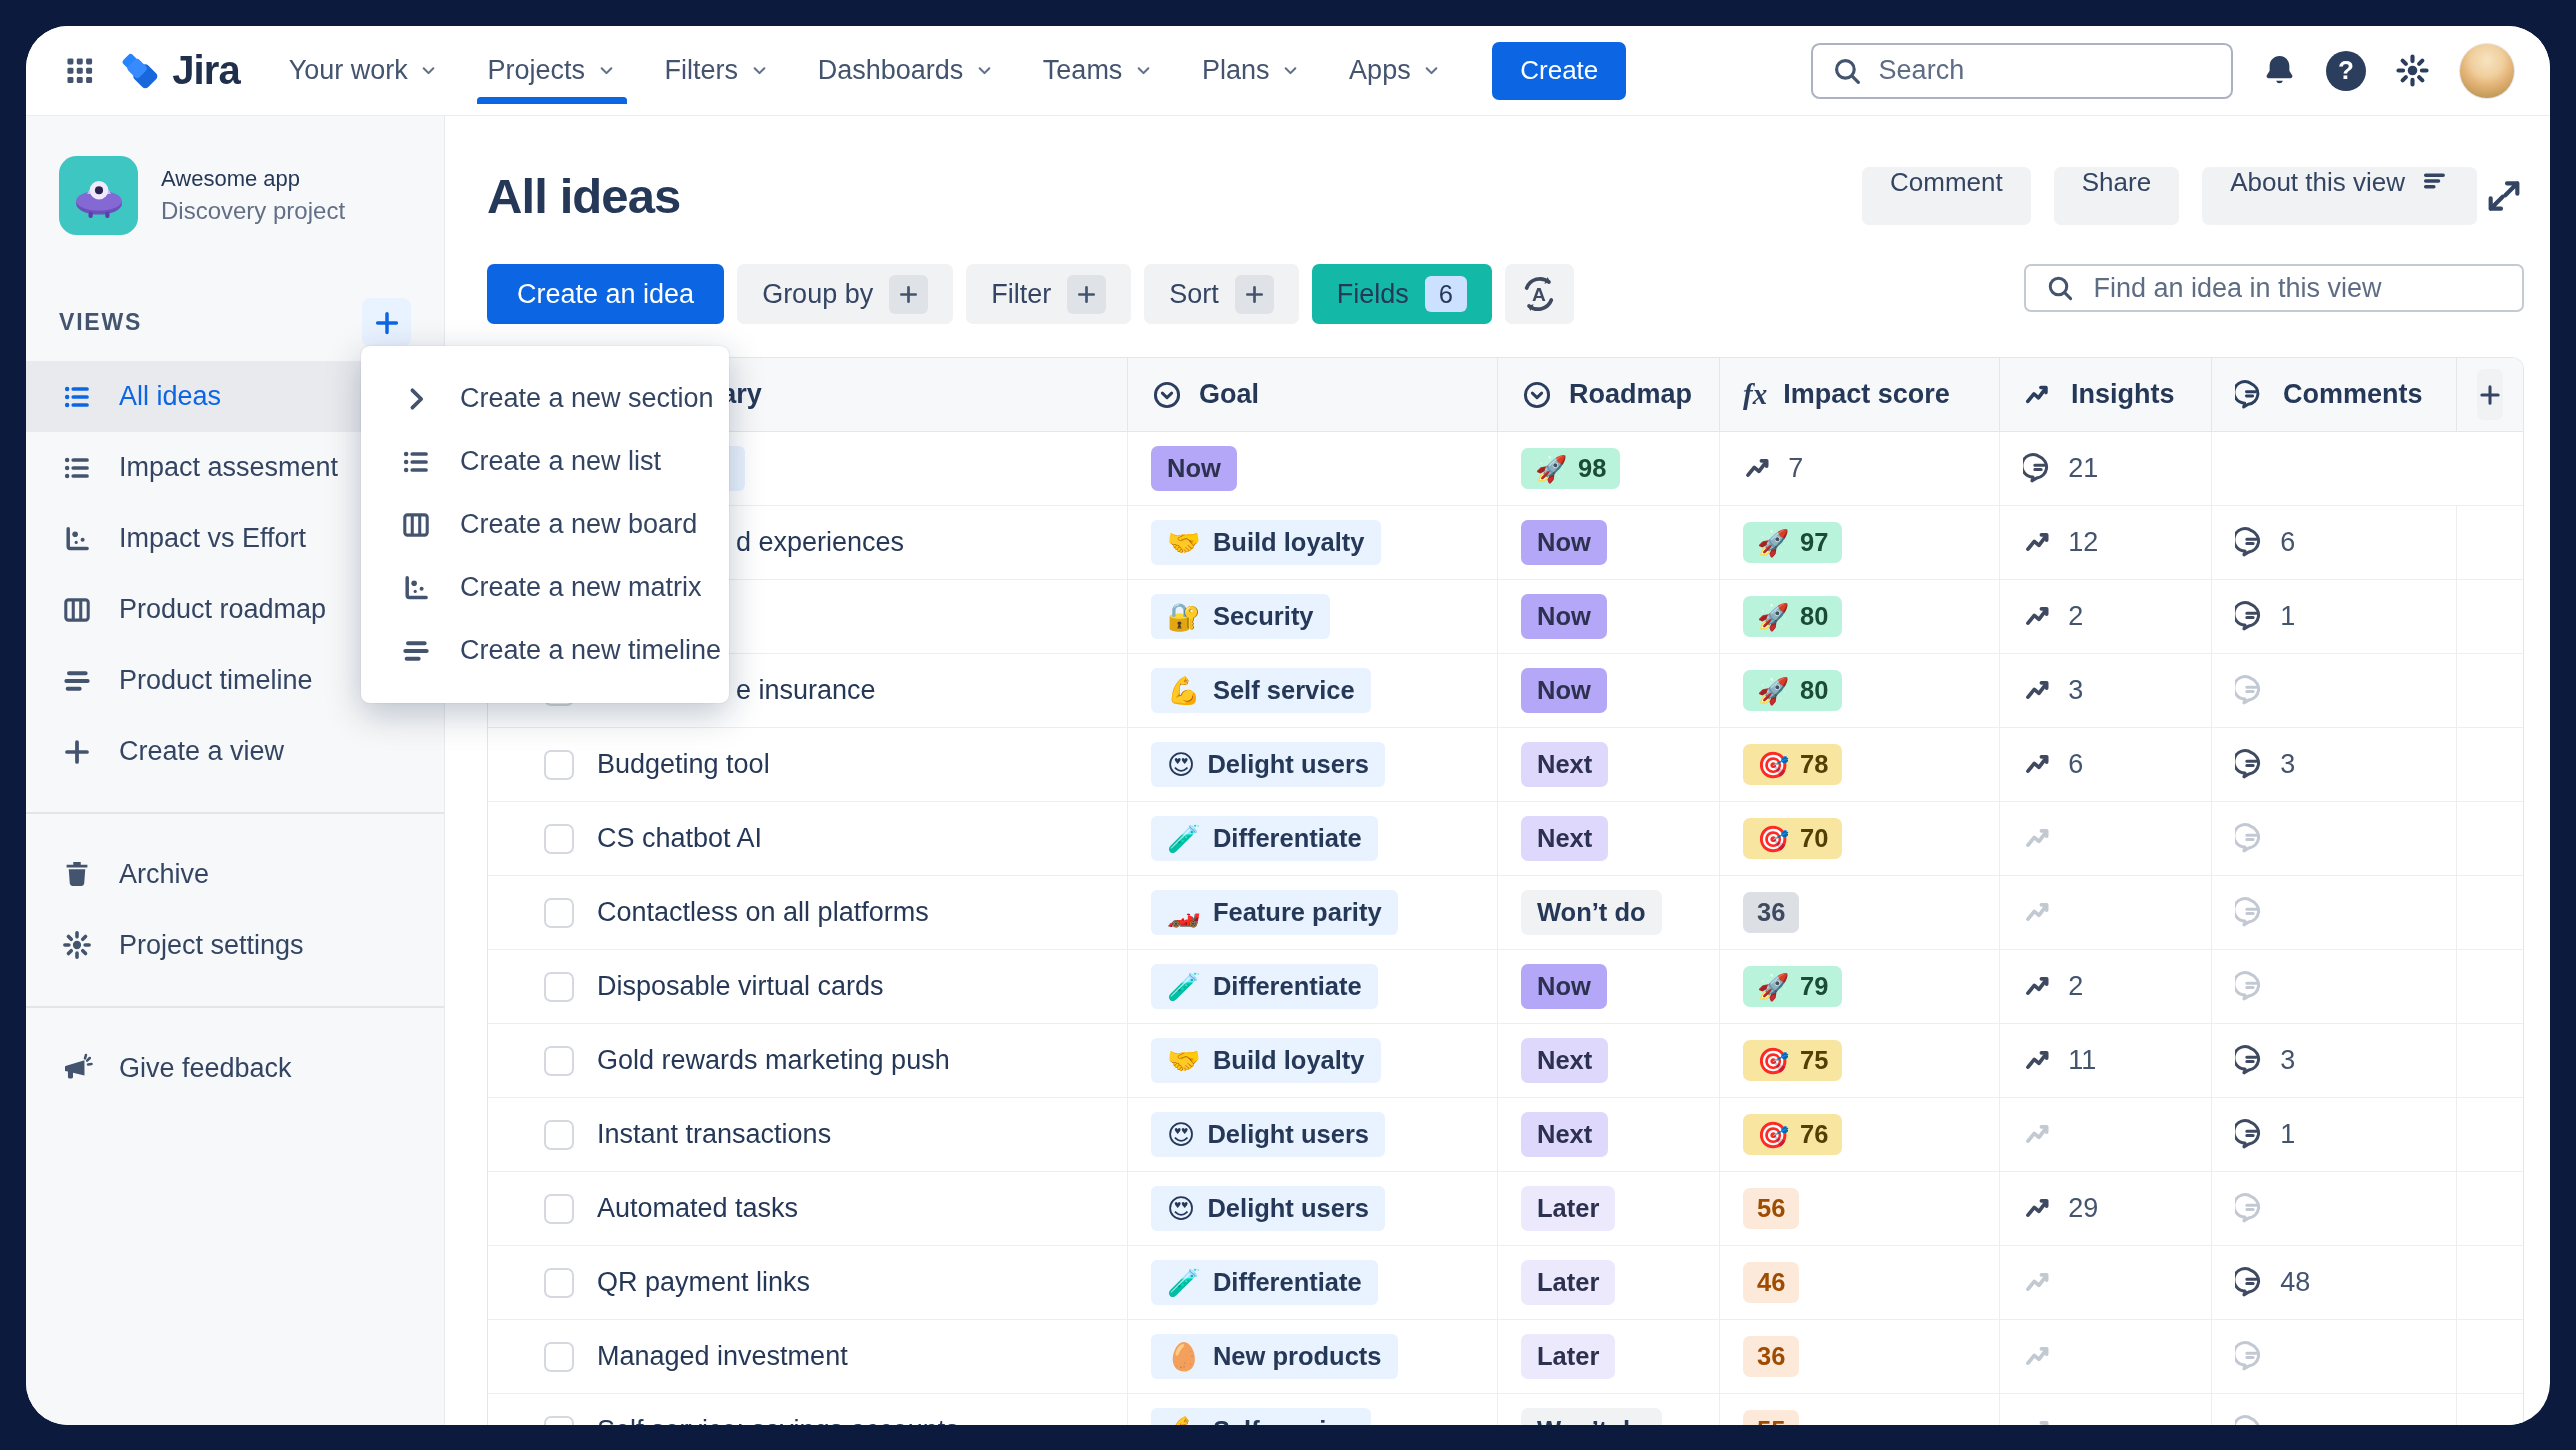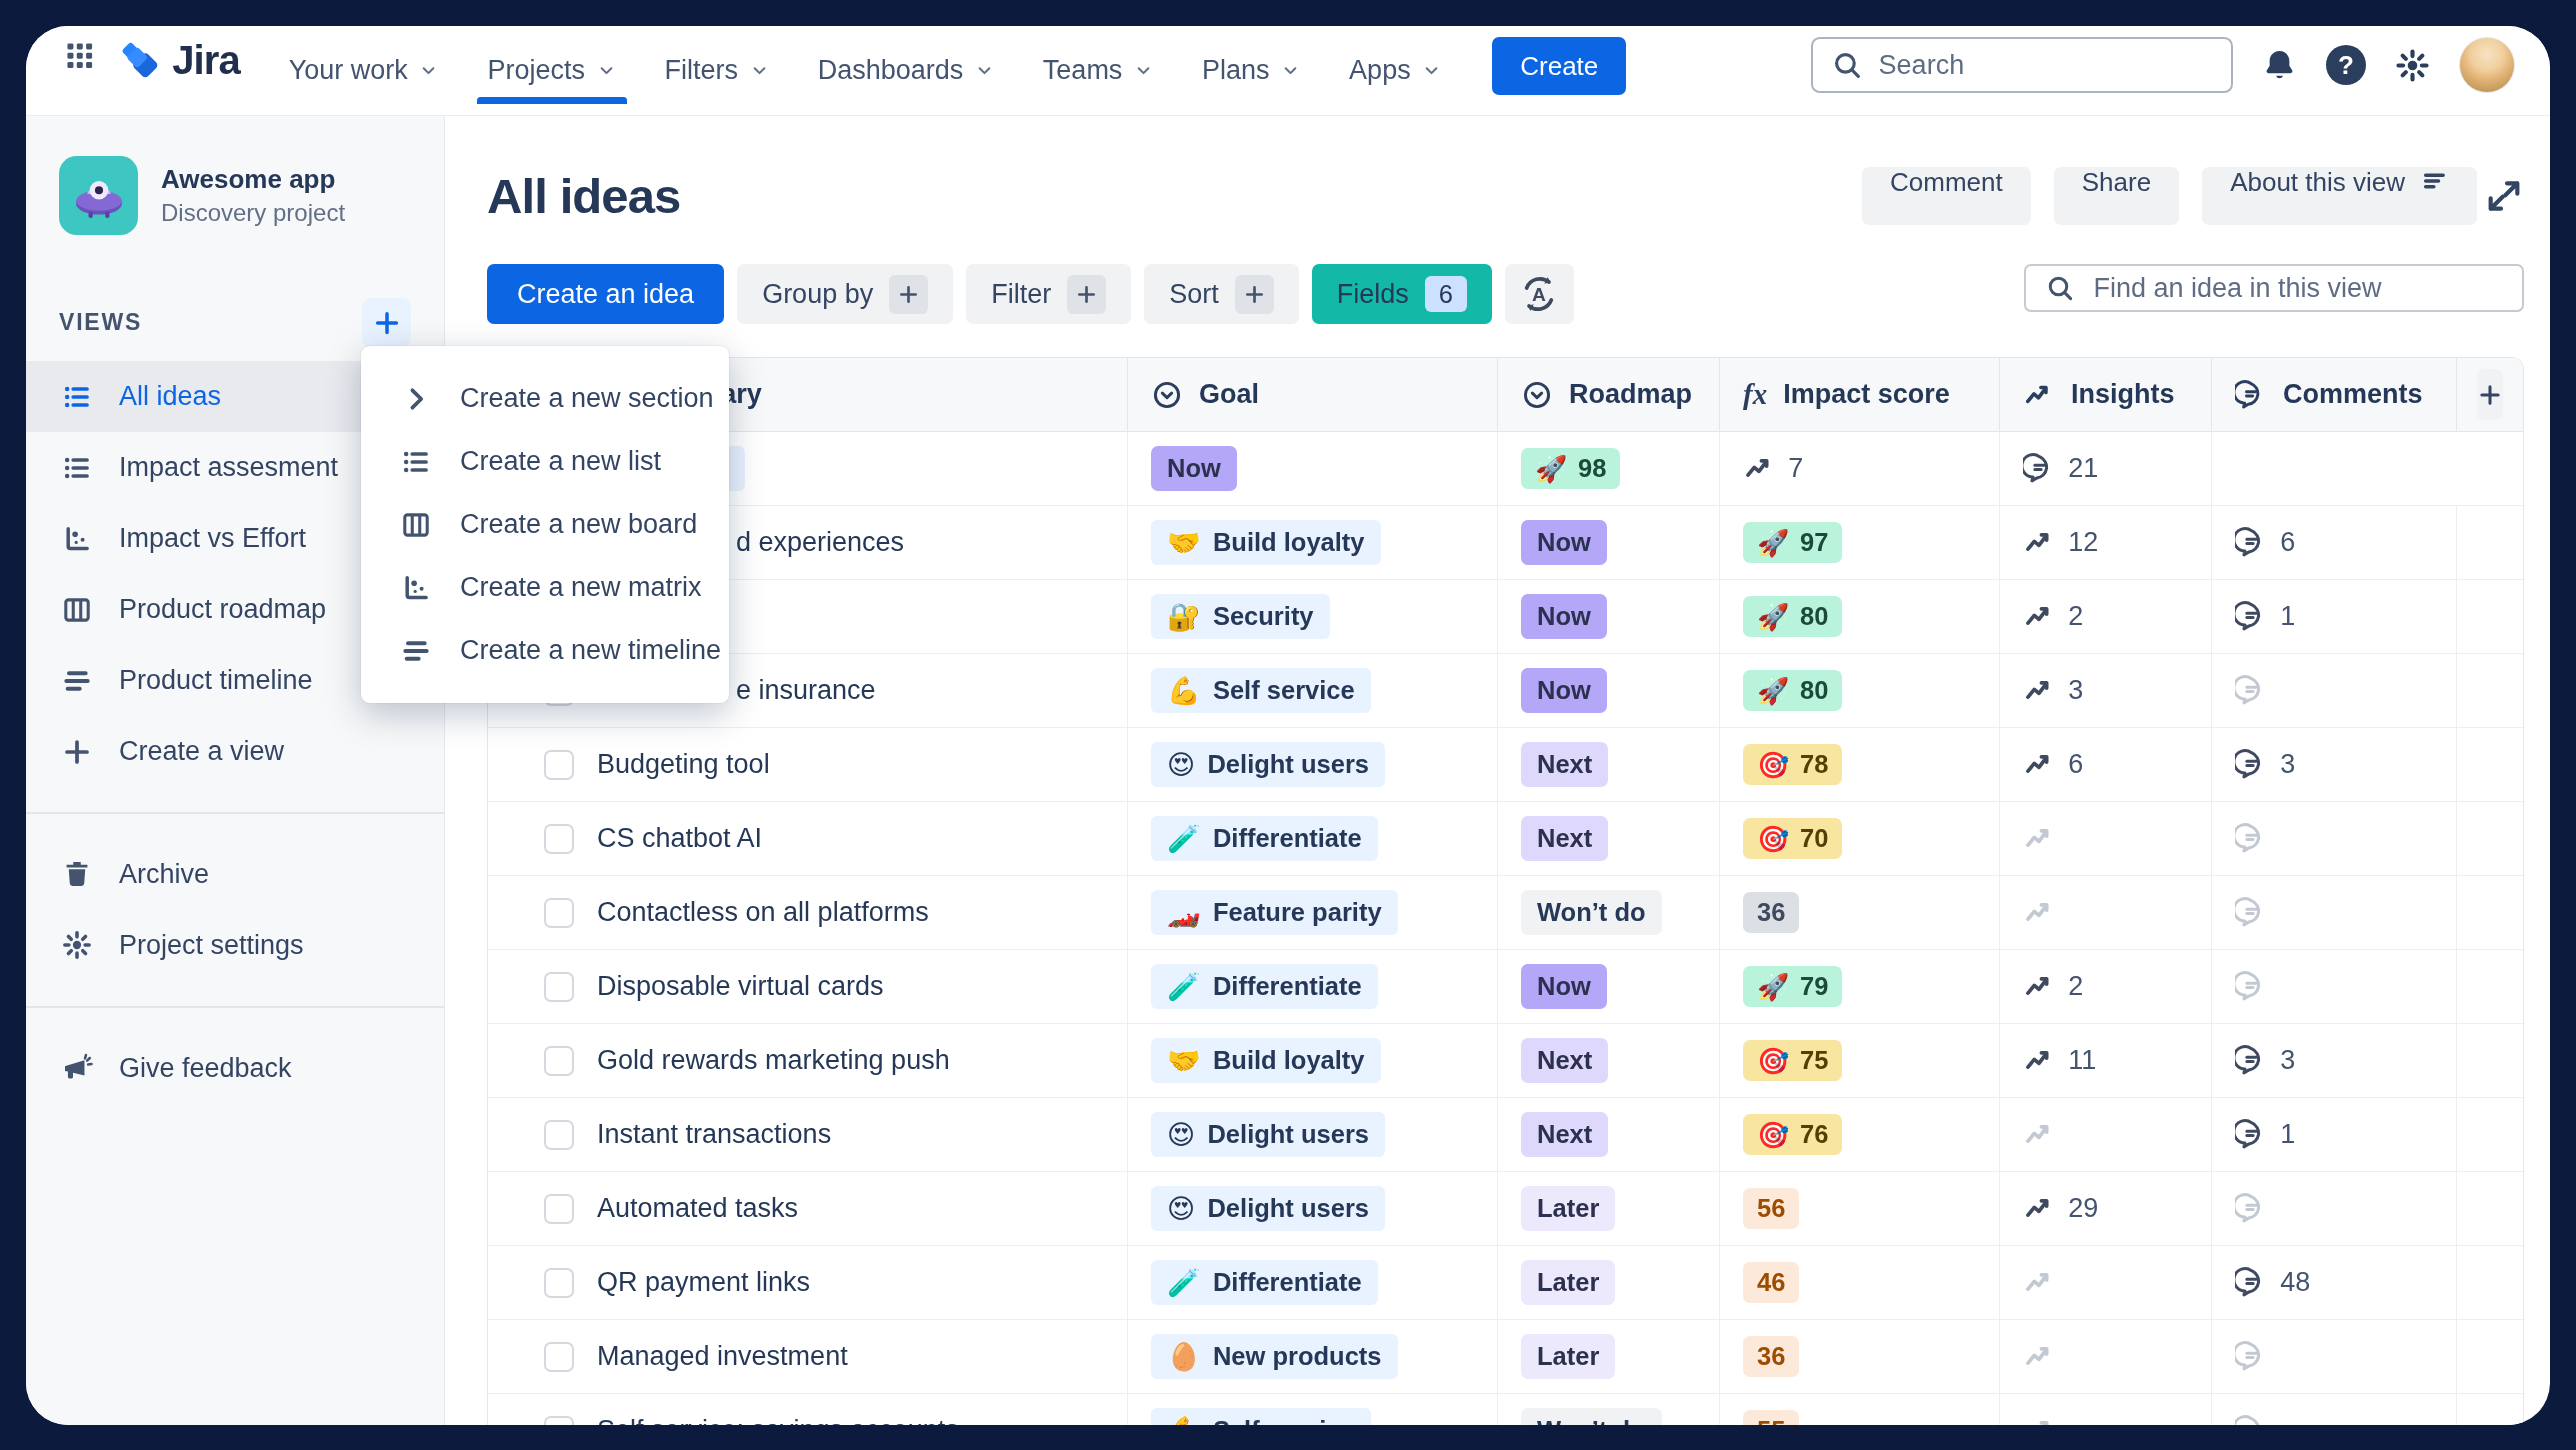--- a/index.html
+++ b/index.html
@@ -5,21 +5,21 @@
   html,body{margin:0;padding:0}
   body{width:2576px;height:1451px;background:#0C1B3D;font-family:"Liberation Sans",sans-serif;overflow:hidden;position:relative}
   *{box-sizing:border-box}
   .app{position:absolute;left:26px;top:26px;right:26px;bottom:26px;background:#fff;border-radius:42px;overflow:hidden;display:flex;flex-direction:column}
 
   
   .ic{display:inline-flex;align-items:center;justify-content:center;flex:0 0 auto}
   .ic svg{width:100%;height:100%;display:block}
 
   
-  .topnav{height:90px;flex:0 0 auto;display:flex;align-items:flex-start;padding:11px 35px;border-bottom:1.8px solid #EBECF0;background:#fff}
+  .topnav{height:90px;flex:0 0 auto;display:flex;align-items:center;padding:11px 35px;border-bottom:1.8px solid #EBECF0;background:#fff}
   .appsgrid{width:37px;height:37px;color:#44546F;padding:1.8px;cursor:pointer}
   .logo{display:flex;align-items:center;gap:8.8px;margin:0 25px 0 19.4px}
   .logo .mark{width:46px;height:46px}
   .logo-text{font-size:40px;font-weight:700;color:#20304C;letter-spacing:-0.9px}
   .nav-items{display:flex;align-self:stretch}
   .nav-item{position:relative;display:flex;align-items:center;gap:10.6px;padding:0 24px;font-size:27px;color:#44546F;cursor:pointer;white-space:nowrap}
   .nav-item .chev{width:21px;height:21px;color:#626F86}
   .nav-item.active::after{content:"";position:absolute;left:14px;right:14px;bottom:0;height:7px;background:#0C66E4;border-radius:3.5px 3.5px 0 0}
   .create-btn{margin-left:26px;background:#0C66E4;color:#fff;font-size:26px;font-weight:500;height:58px;padding:0 28px;border-radius:7px;display:flex;align-items:center;cursor:pointer}
   .nav-right{margin-left:auto;display:flex;align-items:center;gap:28px}
@@ -32,21 +32,21 @@
   .avatar{width:56px;height:56px;border-radius:50%;cursor:pointer;background:radial-gradient(circle at 50% 30%,#f7e3c2 0%,#f0cf9d 35%,#e3b377 55%,#caa05e 75%,#ad8146 100%);border:1.8px solid #E4E6EA}
 
   
   .body-row{flex:1;display:flex;min-height:0}
 
   
   .sidebar{width:419px;flex:0 0 auto;background:#F7F8F9;border-right:1.8px solid #E8EAED;padding-top:40px;display:flex;flex-direction:column}
   .project{display:flex;align-items:center;gap:23px;padding:0 33px}
   .project-icon{width:79px;height:79px;border-radius:17.6px;background:#3EC6C2;display:flex;align-items:center;justify-content:center;flex:0 0 auto}
   .project-icon svg{width:62px;height:62px}
-  .project-name{font-size:26px;font-weight:700;color:#253858}
+  .project-name{font-size:22px;font-weight:400;color:#253858}
   .project-type{font-size:24px;color:#626F86;margin-top:4.4px}
   .views-head{display:flex;align-items:center;justify-content:space-between;padding:0 33px;margin-top:63px;margin-bottom:14px}
   .views-label{font-size:23px;font-weight:700;color:#44546F;letter-spacing:1.8px}
   .add-view-btn{width:49px;height:49px;border-radius:8.8px;background:#E9F2FF;color:#0C66E4;cursor:pointer;display:flex;align-items:center;justify-content:center}
   .add-view-btn .ic{width:30px;height:30px}
   .view-item{display:flex;align-items:center;gap:26px;height:71px;padding:0 35px;font-size:27px;color:#344563;cursor:pointer;white-space:nowrap}
   .view-item .vic{width:32px;height:32px;color:#44546F}
   .view-item.selected{background:#E9EAEE;color:#0C66E4}
   .view-item.selected .vic{color:#0C66E4}
   .sb-divider{height:1.8px;background:#E3E5E9;margin:25px 0;flex:0 0 auto}

